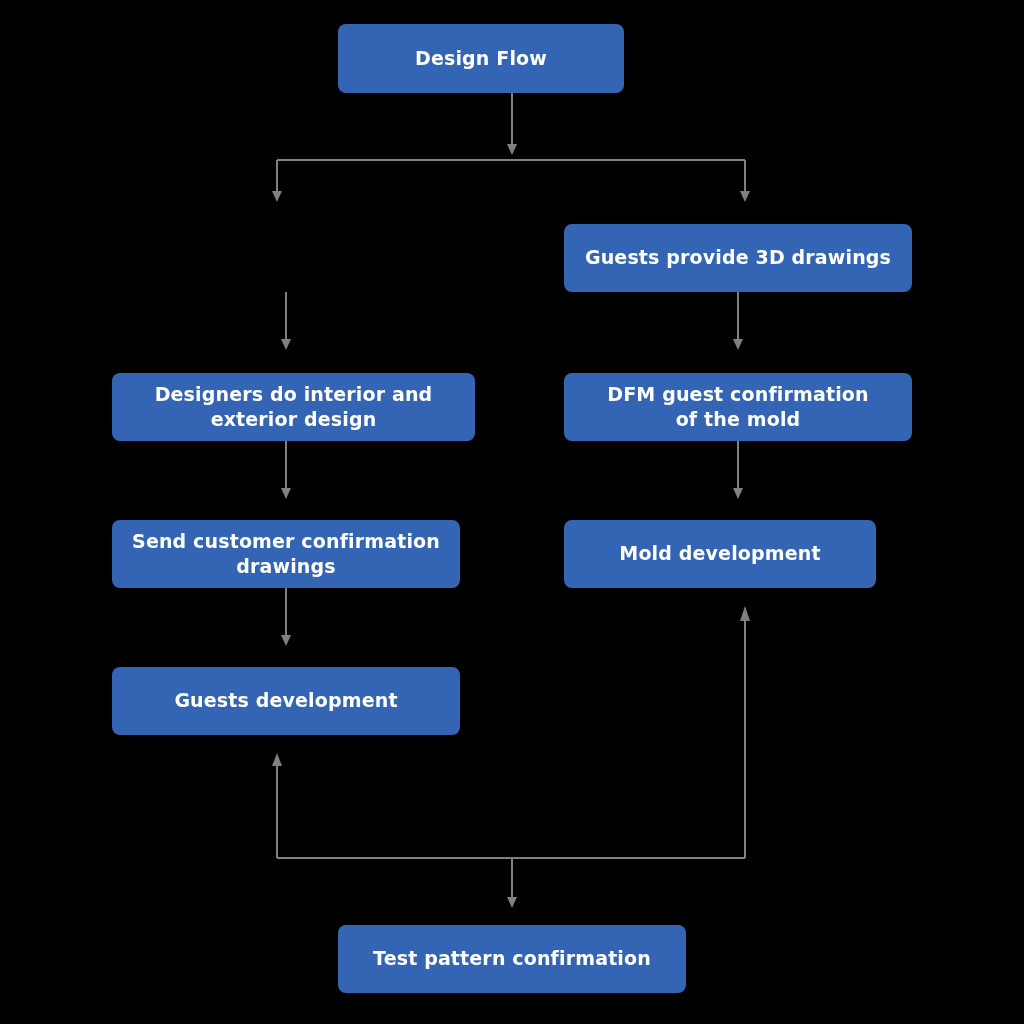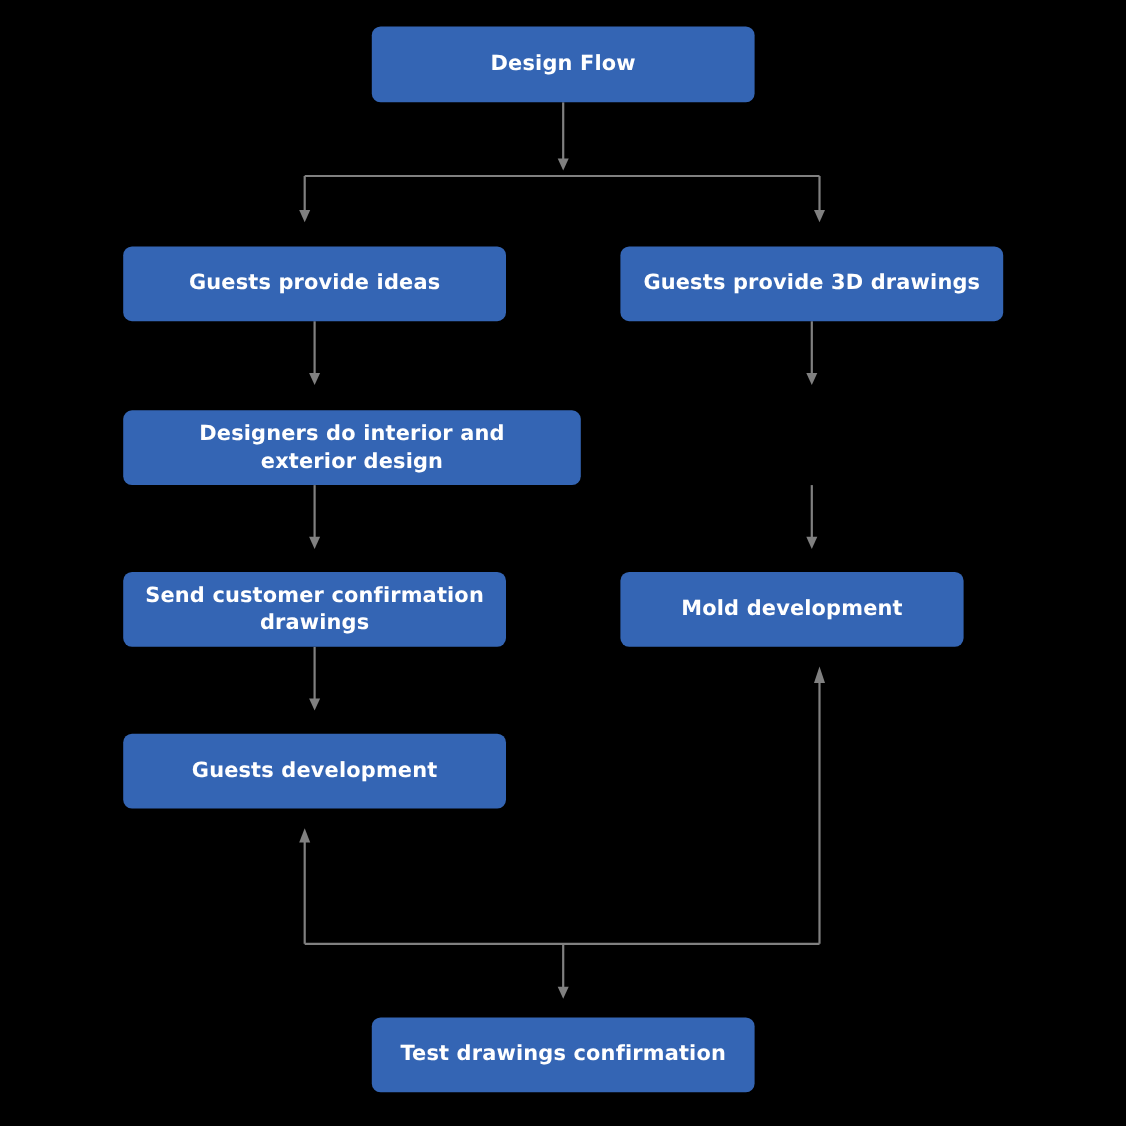--- a/index.html
+++ b/index.html
@@ -110,48 +110,49 @@
       </g>
 
       <g>
         <path d="M 512 858 L 512 903"></path>
         <path d="M 507 897 L 512 908 L 517 897 Z" fill="#808080" stroke="none"></path>
       </g>
 
     </g>
   </svg>
 
-  <div class="node" style="left: 338px; top: 24px; width: 348px; height: 69px; background: rgb(52, 101, 180); color: rgb(255, 255, 255);">
+  <div class="node" style="left: 338px; top: 24px; width: 286px; height: 69px; background: rgb(52, 101, 180); color: rgb(255, 255, 255);">
     <span>Design Flow</span>
   </div>
 
-  <div class="node" style="left: 112px; top: 224px; width: 348px; height: 68px; background: rgb(52, 101, 180); color: rgb(255, 255, 255);">
-    <span>Guests provide ideas</span>
-  </div>
 
   <div class="node" style="left: 564px; top: 224px; width: 348px; height: 68px; background: rgb(52, 101, 180); color: rgb(255, 255, 255); align-items: center;">
     <span>Guests provide 3D drawings</span>
   </div>
 
-  <div class="node" style="left: 112px; top: 373px; width: 416px; height: 68px; background: rgb(52, 101, 180); color: rgb(255, 255, 255);">
+  <div class="node" style="left: 112px; top: 373px; width: 363px; height: 68px; background: rgb(52, 101, 180); color: rgb(255, 255, 255);">
     <span>Designers do interior and
 exterior design</span>
   </div>
 
+  <div class="node" style="left: 564px; top: 373px; width: 348px; height: 68px; background: rgb(52, 101, 180); color: rgb(255, 255, 255);">
+    <span>DFM guest confirmation
+of the mold</span>
+  </div>
 
   <div class="node" style="left: 112px; top: 520px; width: 348px; height: 68px; background: rgb(52, 101, 180); color: rgb(255, 255, 255);">
     <span>Send customer confirmation
 drawings</span>
   </div>
 
   <div class="node" style="left: 564px; top: 520px; width: 312px; height: 68px; background: rgb(52, 101, 180); color: rgb(255, 255, 255);">
     <span>Mold development</span>
   </div>
 
   <div class="node" style="left: 112px; top: 667px; width: 348px; height: 68px; background: rgb(52, 101, 180); color: rgb(255, 255, 255);">
     <span>Guests development</span>
   </div>
 
   <div class="node" style="left: 338px; top: 925px; width: 348px; height: 68px; background: rgb(52, 101, 180); color: rgb(255, 255, 255);">
-    <span>Test drawings confirmation</span>
+    <span>Test pattern confirmation</span>
   </div>
 
 </div>
 
 </body></html>

